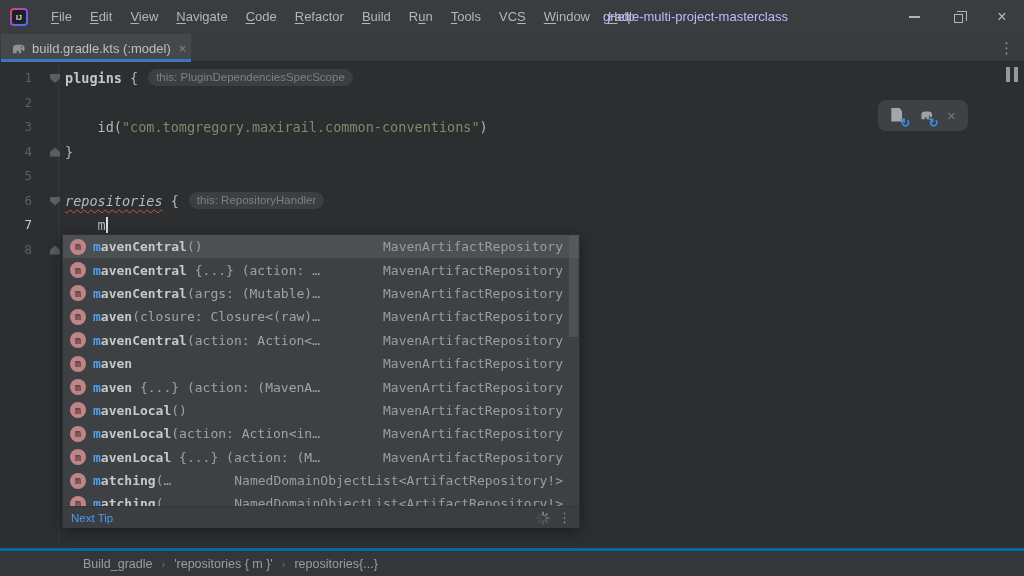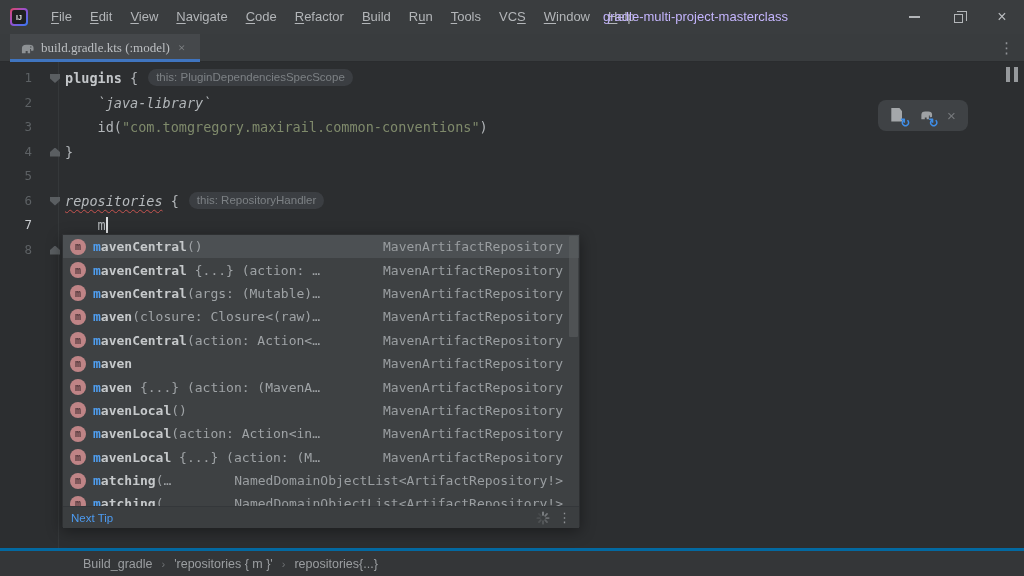--- a/index.html
+++ b/index.html
@@ -45,22 +45,22 @@
   .restore-glyph { width:9px; height:9px; border:1.3px solid #b3b6b9; position:relative; margin-top:3px; }
   .restore-glyph::before { content:""; position:absolute; top:-4px; left:2.5px; width:9px; height:9px; border:1.3px solid #b3b6b9; border-left:none; border-bottom:none; }
   .close-glyph { font-size:16px; line-height:1; color:#b9bcbf; }
 
   
   #tabbar {
     position:absolute; top:34px; left:0; right:0; height:28px;
     background:#393c3e; border-bottom:1px solid #2a2c2e;
   }
   #editor-tab {
-    position:absolute; left:10px; top:0; width:190px; height:28px;
-    background:#45484b; display:flex; align-items:center; padding-left:10px; gap:6px;font-family:Liberation Serif, serif;
+    position:absolute; left:1px; top:0; width:190px; height:28px;
+    background:#45484b; display:flex; align-items:center; padding-left:10px; gap:6px;
   }
   #editor-tab::after { content:""; position:absolute; left:0; right:0; bottom:0; height:3px; background:#3f74bf; }
   .tab-label { font-size:13px; color:#bcbfc2; white-space:nowrap; }
   .tab-close { font-size:13px; color:#85888b; margin-left:2px; }
   #tab-kebab {
     position:absolute; right:10px; top:4px; font-size:15px; color:#8f9295; line-height:20px;
   }
 
   
   #editor { position:absolute; top:62px; left:0; right:0; bottom:28px; background:#2c2e30; }
@@ -204,21 +204,20 @@
 
 <div id="editor">
   <div id="code-lines">
       <div class="line">
         <span class="num">1</span>
         <span class="fold down"></span>
         <span class="code"><span class="sty-bold">plugins</span><span class="sty-plain"> {</span><span class="inlay">this: PluginDependenciesSpecScope</span></span>
       </div>
       <div class="line">
         <span class="num">2</span>
-        <span class="code"><span class="sty-plain">    </span><span class="sty-italic">`java-library`</span></span>
       </div>
       <div class="line">
         <span class="num">3</span>
         <span class="code"><span class="sty-plain">    id(</span><span class="sty-string">"com.tomgregory.maxirail.common-conventions"</span><span class="sty-plain">)</span></span>
       </div>
       <div class="line">
         <span class="num">4</span>
         <span class="fold up"></span>
         <span class="code"><span class="sty-plain">}</span></span>
       </div>

